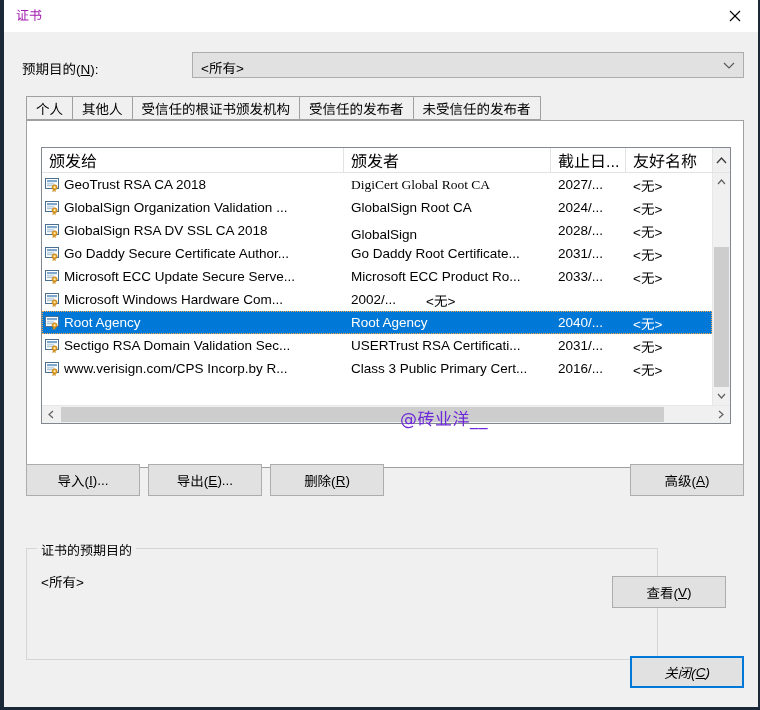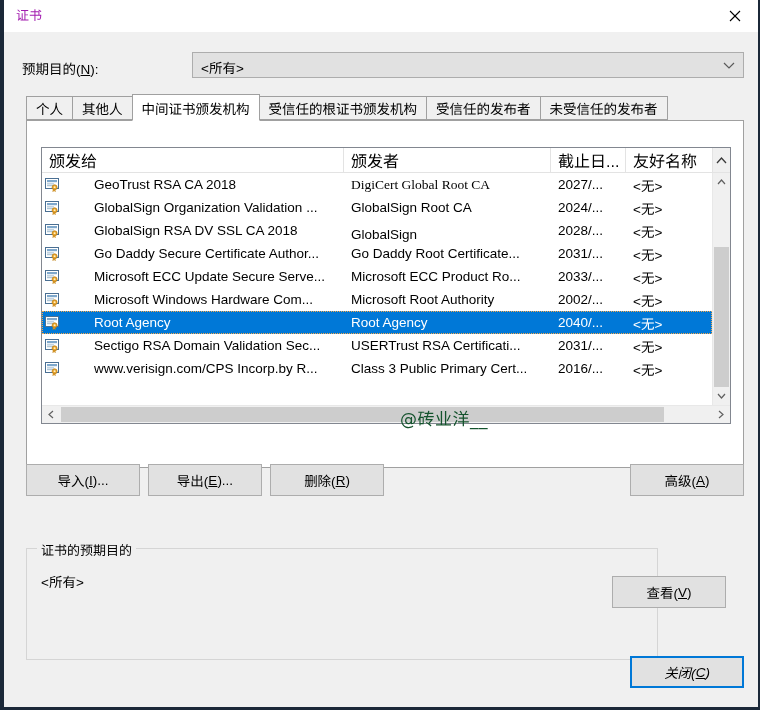--- a/index.html
+++ b/index.html
@@ -228,21 +228,20 @@
   .cell {
     box-sizing: border-box;
     padding-left: 7px;
     overflow: hidden;
     text-overflow: clip;
     white-space: nowrap;
     font-size: 13.5px;
     display: flex;
     align-items: center;
     height: 23px;
-    gap: 30px;
   }
   .cell-issued-to { padding-left: 3px; }
   .cell-issued-to .icon-cert { margin-right: 3px; flex: none; }
 
   
   .icon-cert {
     width: 16px;
     height: 14px;
     position: relative;
     display: inline-block;
@@ -311,21 +310,21 @@
     background: #cdcdcd;
     cursor: default;
   }
 
   
   .watermark {
     position: absolute;
     left: 395px;
     top: 379px;
     font-size: 17px;
-    color: #14532d;
+    color: #6d28d9;
     letter-spacing: 0.5px;
     white-space: nowrap;
     pointer-events: none;
     z-index: 5;
     font-family: "DejaVu Sans", sans-serif;
   }
 
   
   .btn {
     position: absolute;
@@ -407,23 +406,20 @@
         <polyline points="1,2 6,7 11,2" fill="none" stroke="#5a5a5a" stroke-width="1.2"></polyline>
       </svg>
     </div>
 
     <div class="tabstrip">
       <div class="tab">
           <span>个人</span>
         </div>
       <div class="tab">
           <span>其他人</span>
-        </div>
-      <div class="tab active">
-          <span>中间证书颁发机构</span>
         </div>
       <div class="tab">
           <span>受信任的根证书颁发机构</span>
         </div>
       <div class="tab">
           <span>受信任的发布者</span>
         </div>
       <div class="tab">
           <span>未受信任的发布者</span>
         </div>
@@ -566,23 +562,20 @@
                 <span class="icon-cert"><svg width="16" height="14" viewBox="0 0 16 14">
                     <rect x="0.5" y="0.5" width="13" height="10" fill="#ffffff" stroke="#4a6f93" stroke-width="1"></rect>
                     <rect x="2" y="2" width="10" height="2.2" fill="#7fa8cc"></rect>
                     <rect x="2" y="5.4" width="7" height="1" fill="#9bb7cd"></rect>
                     <rect x="2" y="7.2" width="9" height="1" fill="#9bb7cd"></rect>
                     <circle cx="9.6" cy="9.3" r="2.5" fill="#e8a32a" stroke="#b97c14" stroke-width="0.7"></circle>
                     <circle cx="9.6" cy="9.3" r="1" fill="#fff0c2"></circle>
                     <path d="M8.4,11.1 L7.7,13.6 L9.1,12.8 L10.5,13.6 L9.8,11.1 Z" fill="#e8a32a" stroke="#b97c14" stroke-width="0.5"></path>
                   </svg></span>
                 <span>Microsoft Windows Hardware Com...</span>
-              </div>
-              <div class="cell" style="width: 207px;">
-                <span>Microsoft Root Authority</span>
               </div>
               <div class="cell" style="width: 75px;">
                 <span>2002/...</span>
               </div>
               <div class="cell" style="width: 86px;">
                 <span>&lt;无&gt;</span>
               </div>
             </div>
             <div class="lv-row selected">
               <div class="cell cell-issued-to" style="width: 302px;">

